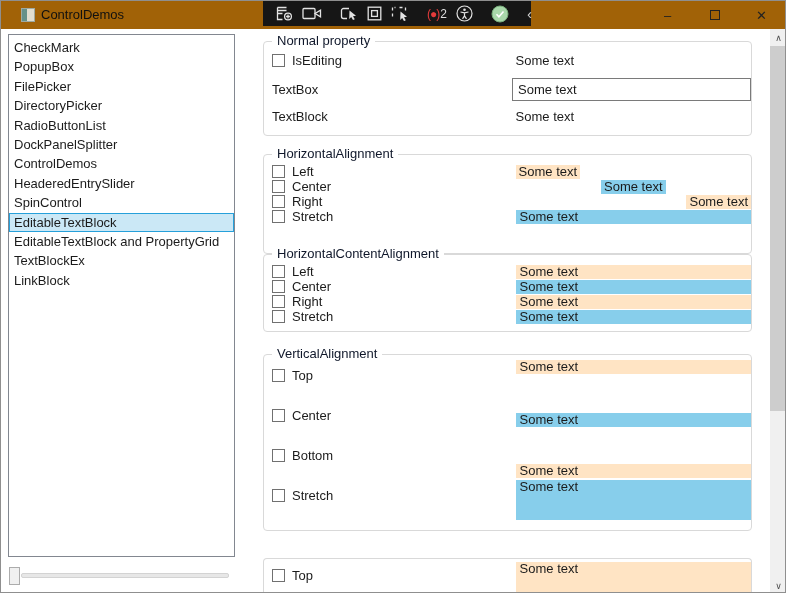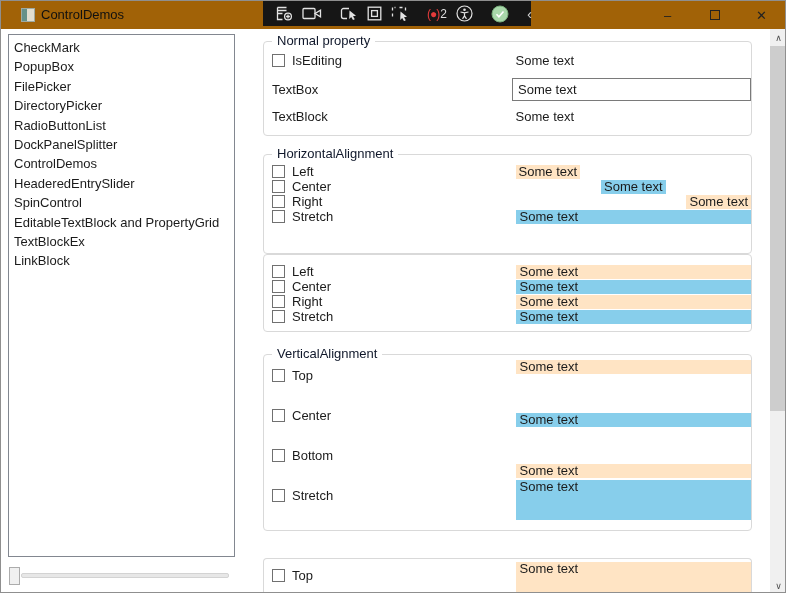--- a/index.html
+++ b/index.html
@@ -174,20 +174,21 @@
   <div class="listbox">
     <div class="list-item">CheckMark</div>
     <div class="list-item">PopupBox</div>
     <div class="list-item">FilePicker</div>
     <div class="list-item">DirectoryPicker</div>
     <div class="list-item">RadioButtonList</div>
     <div class="list-item">DockPanelSplitter</div>
     <div class="list-item">ControlDemos</div>
     <div class="list-item">HeaderedEntrySlider</div>
     <div class="list-item">SpinControl</div>
+    <div class="list-item selected">EditableTextBlock</div>
     <div class="list-item">EditableTextBlock and PropertyGrid</div>
     <div class="list-item">TextBlockEx</div>
     <div class="list-item">LinkBlock</div>
   </div>
 
   <div class="slider-track"></div>
   <div class="slider-thumb"></div>
 
   <div class="group g1">
     <span class="group-title">Normal property</span>
@@ -248,20 +249,21 @@
             <span>Stretch</span>
           </div>
         <div class="demo-cell">
             <span class="bar bar-blue stretch-bar" style="display:block">Some text</span>
           </div>
       </div>
     </div>
   </div>
 
   <div class="group g3">
+    <span class="group-title">HorizontalContentAlignment</span>
     <div class="rows">
       <div class="row">
         <div class="label-cell">
             <span class="checkbox"></span>
             <span>Left</span>
           </div>
         <div class="demo-cell">
             <span class="bar bar-orange stretch-bar" style="display:block">Some text</span>
           </div>
       </div>

